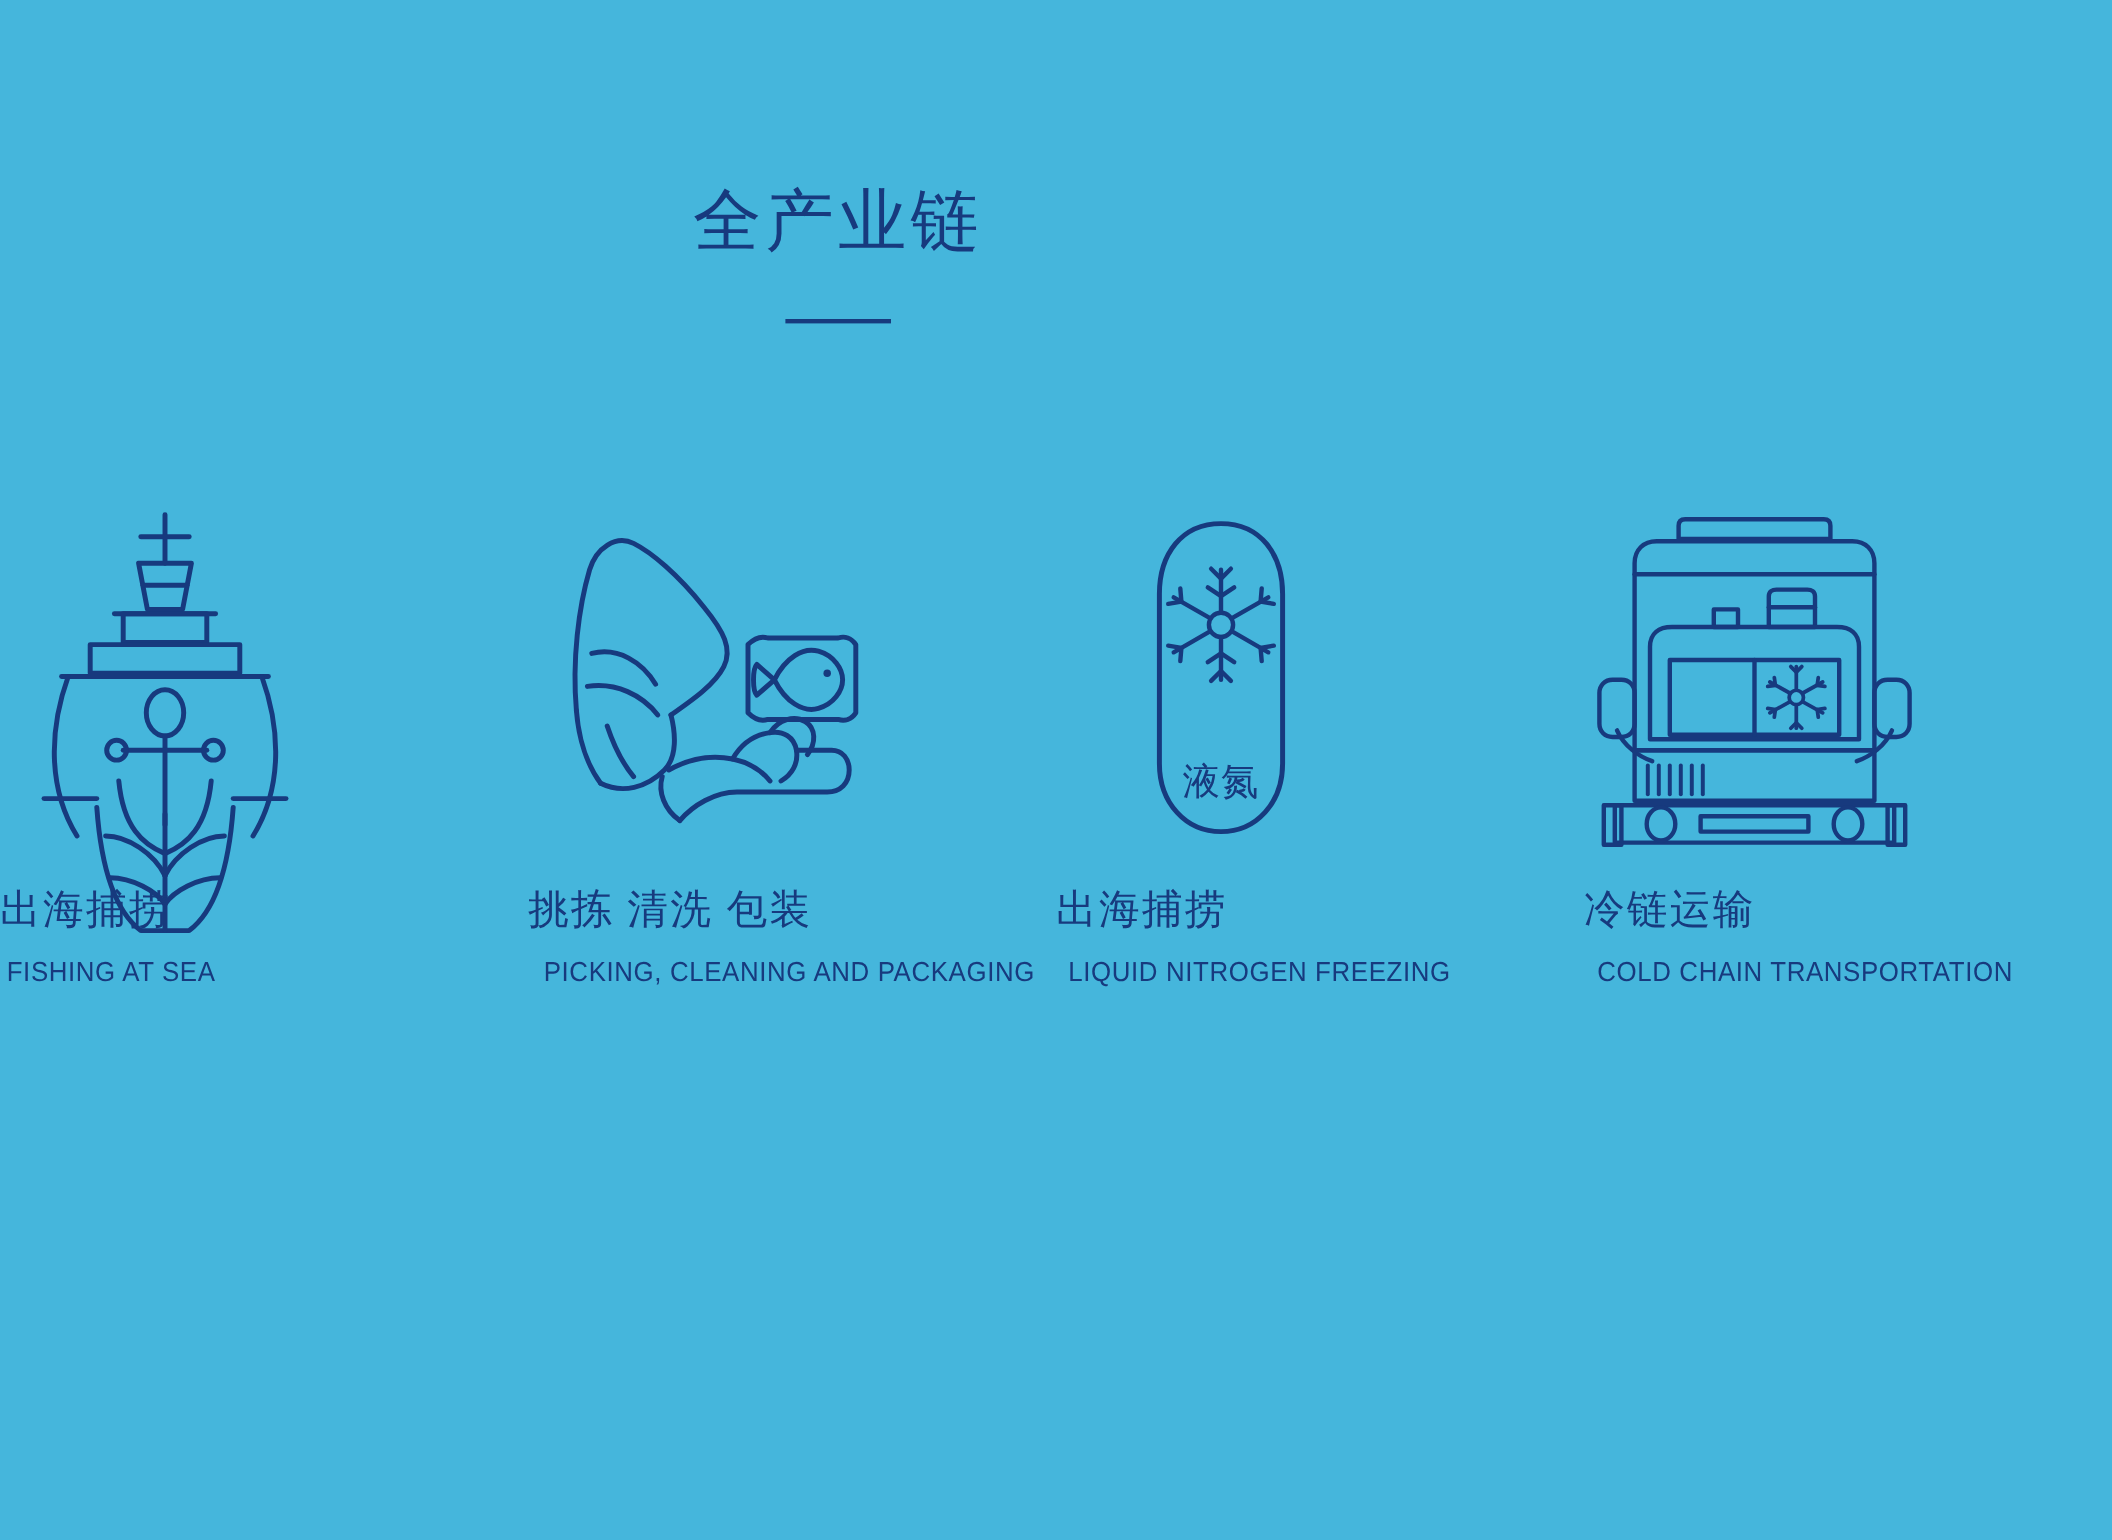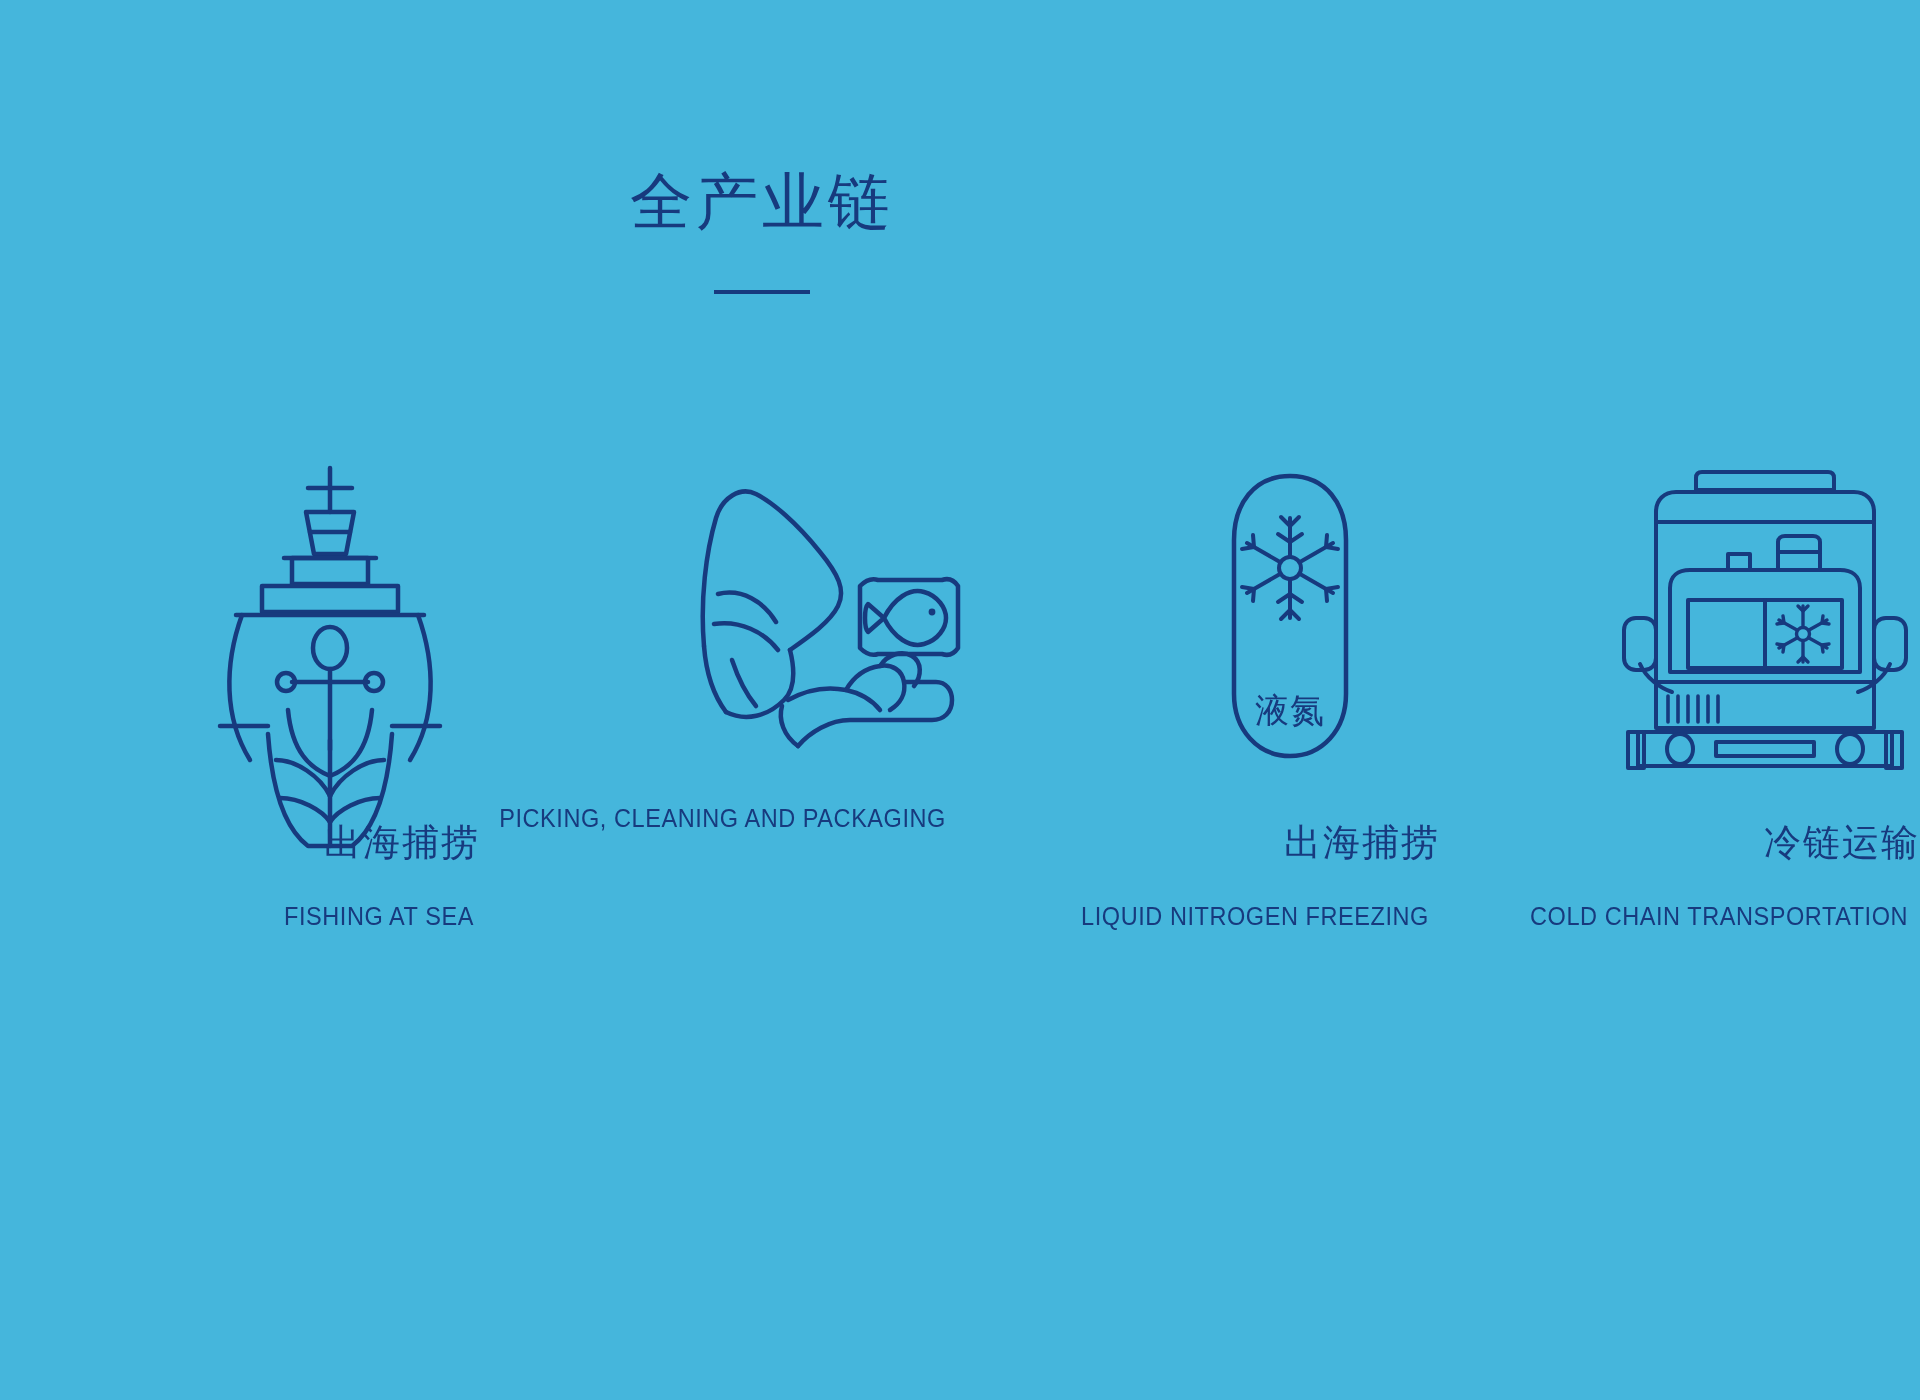--- a/index.html
+++ b/index.html
@@ -54,22 +54,21 @@
     width: 1920px;
     display: flex;
     flex-direction: row;
     align-items: flex-start;
     justify-content: space-between;
   }
   .item {
     width: 480px;
     display: flex;
     flex-direction: column;
-    align-items: flex-end;
-    gap: 16px;
+    align-items: flex-start;
   }
   .icon-box {
     height: 340px;
     display: flex;
     align-items: flex-end;
     justify-content: center;
   }
   .icon-box svg {
     display: block;
     overflow: visible;
@@ -180,20 +179,21 @@
 
             <path d="M224 158 C234 138, 250 128, 264 132 C278 136, 286 148, 286 158
                      C286 168, 278 180, 264 184 C250 188, 234 178, 224 158 Z"></path>
 
             <path d="M224 158 L208 144 C204 148, 204 168, 208 172 Z"></path>
 
             <circle cx="272" cy="152" r="3.4" fill="#173a7e" stroke="none"></circle>
           </g>
         </svg>
       </div>
+      <div class="label-cn">挑拣 清洗 包装</div>
       <div class="label-en">PICKING, CLEANING AND PACKAGING</div>
     </div>
 
     <div class="item">
       <div class="icon-box">
         <svg width="300" height="310" viewBox="0 0 300 310" fill="none" stroke="#173a7e" stroke-width="4.5" stroke-linecap="round" stroke-linejoin="round">
 
           <path d="M150 16 C186 16, 206 44, 206 80 V234 C206 270, 182 296, 150 296
                    C118 296, 94 270, 94 234 V80 C94 44, 114 16, 150 16 Z"></path>
 

